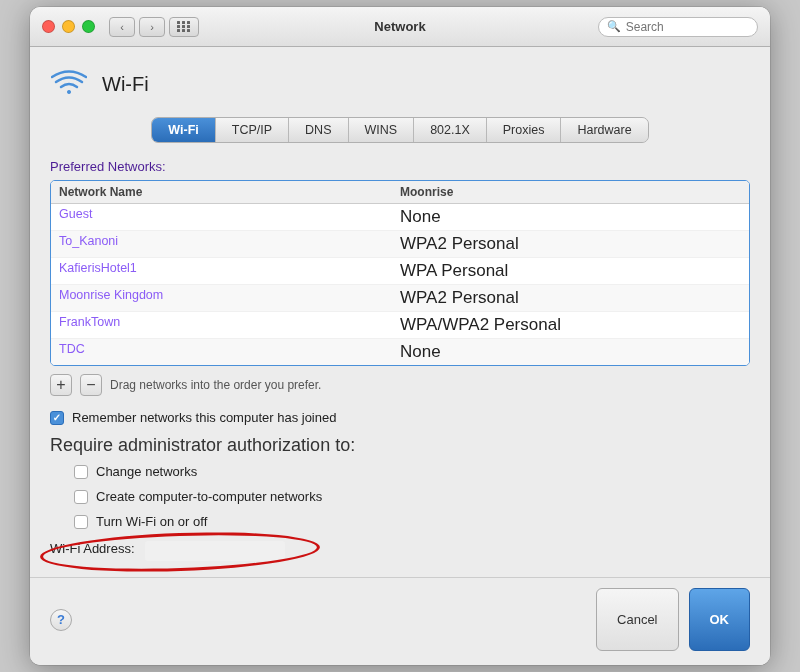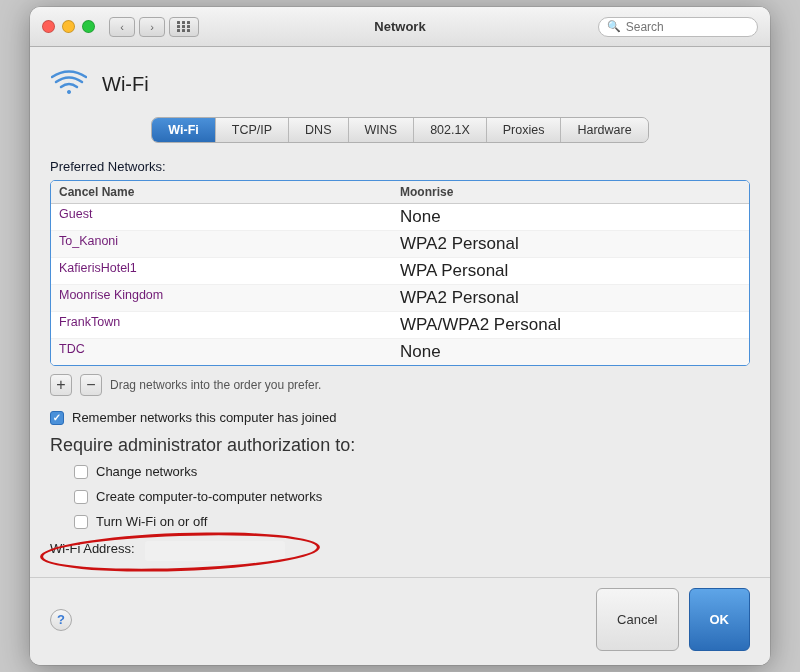--- a/index.html
+++ b/index.html
@@ -173,21 +173,21 @@
     .tab:last-child { border-right: none; }
     .tab.active {
       background: linear-gradient(to bottom, #4a90d9, #2b6db8);
       color: white;
       font-weight: 600;
     }
 
     
     .preferred-label {
       font-size: 13px;
-      color: #0f172a;
+      color: #4c1d95;
       margin-bottom: 6px;
       font-weight: 500;
     }
 
     .network-table {
       border: 1.5px solid #4a90d9;
       border-radius: 5px;
       overflow: hidden;
       background: white;
       margin-bottom: 8px;
@@ -208,21 +208,21 @@
 
     .table-body { }
     .table-row {
       display: flex;
       padding: 3px 8px;
       border-bottom: 1px solid #f0f0f0;
     }
     .table-row:last-child { border-bottom: none; }
     .table-row:nth-child(odd) { background: #fff; }
     .table-row:nth-child(even) { background: #f8f8f8; }
-    .td-name { width: 50%; font-size: 12.5px; color: #701a75; }
+    .td-name { width: 50%; font-size: 12.5px; color: #8b5cf6; }
     .td-security { width: 50%; font-size: 17px; color: #222; }
 
     
     .table-controls {
       display: flex;
       align-items: center;
       gap: 8px;
       margin-bottom: 14px;
     }
     .icon-btn {
@@ -428,21 +428,21 @@
       <div class="tab">WINS</div>
       <div class="tab">802.1X</div>
       <div class="tab">Proxies</div>
       <div class="tab">Hardware</div>
     </div>
 
     <div class="preferred-label">Preferred Networks:</div>
 
     <div class="network-table">
       <div class="table-header">
-        <div class="th-name">Cancel Name</div>
+        <div class="th-name">Network Name</div>
         <div class="th-security">Moonrise</div>
       </div>
       <div class="table-body">
         <div class="table-row">
           <div class="td-name">Guest</div>
           <div class="td-security">None</div>
         </div>
         <div class="table-row">
           <div class="td-name">To_Kanoni</div>
           <div class="td-security">WPA2 Personal</div>

